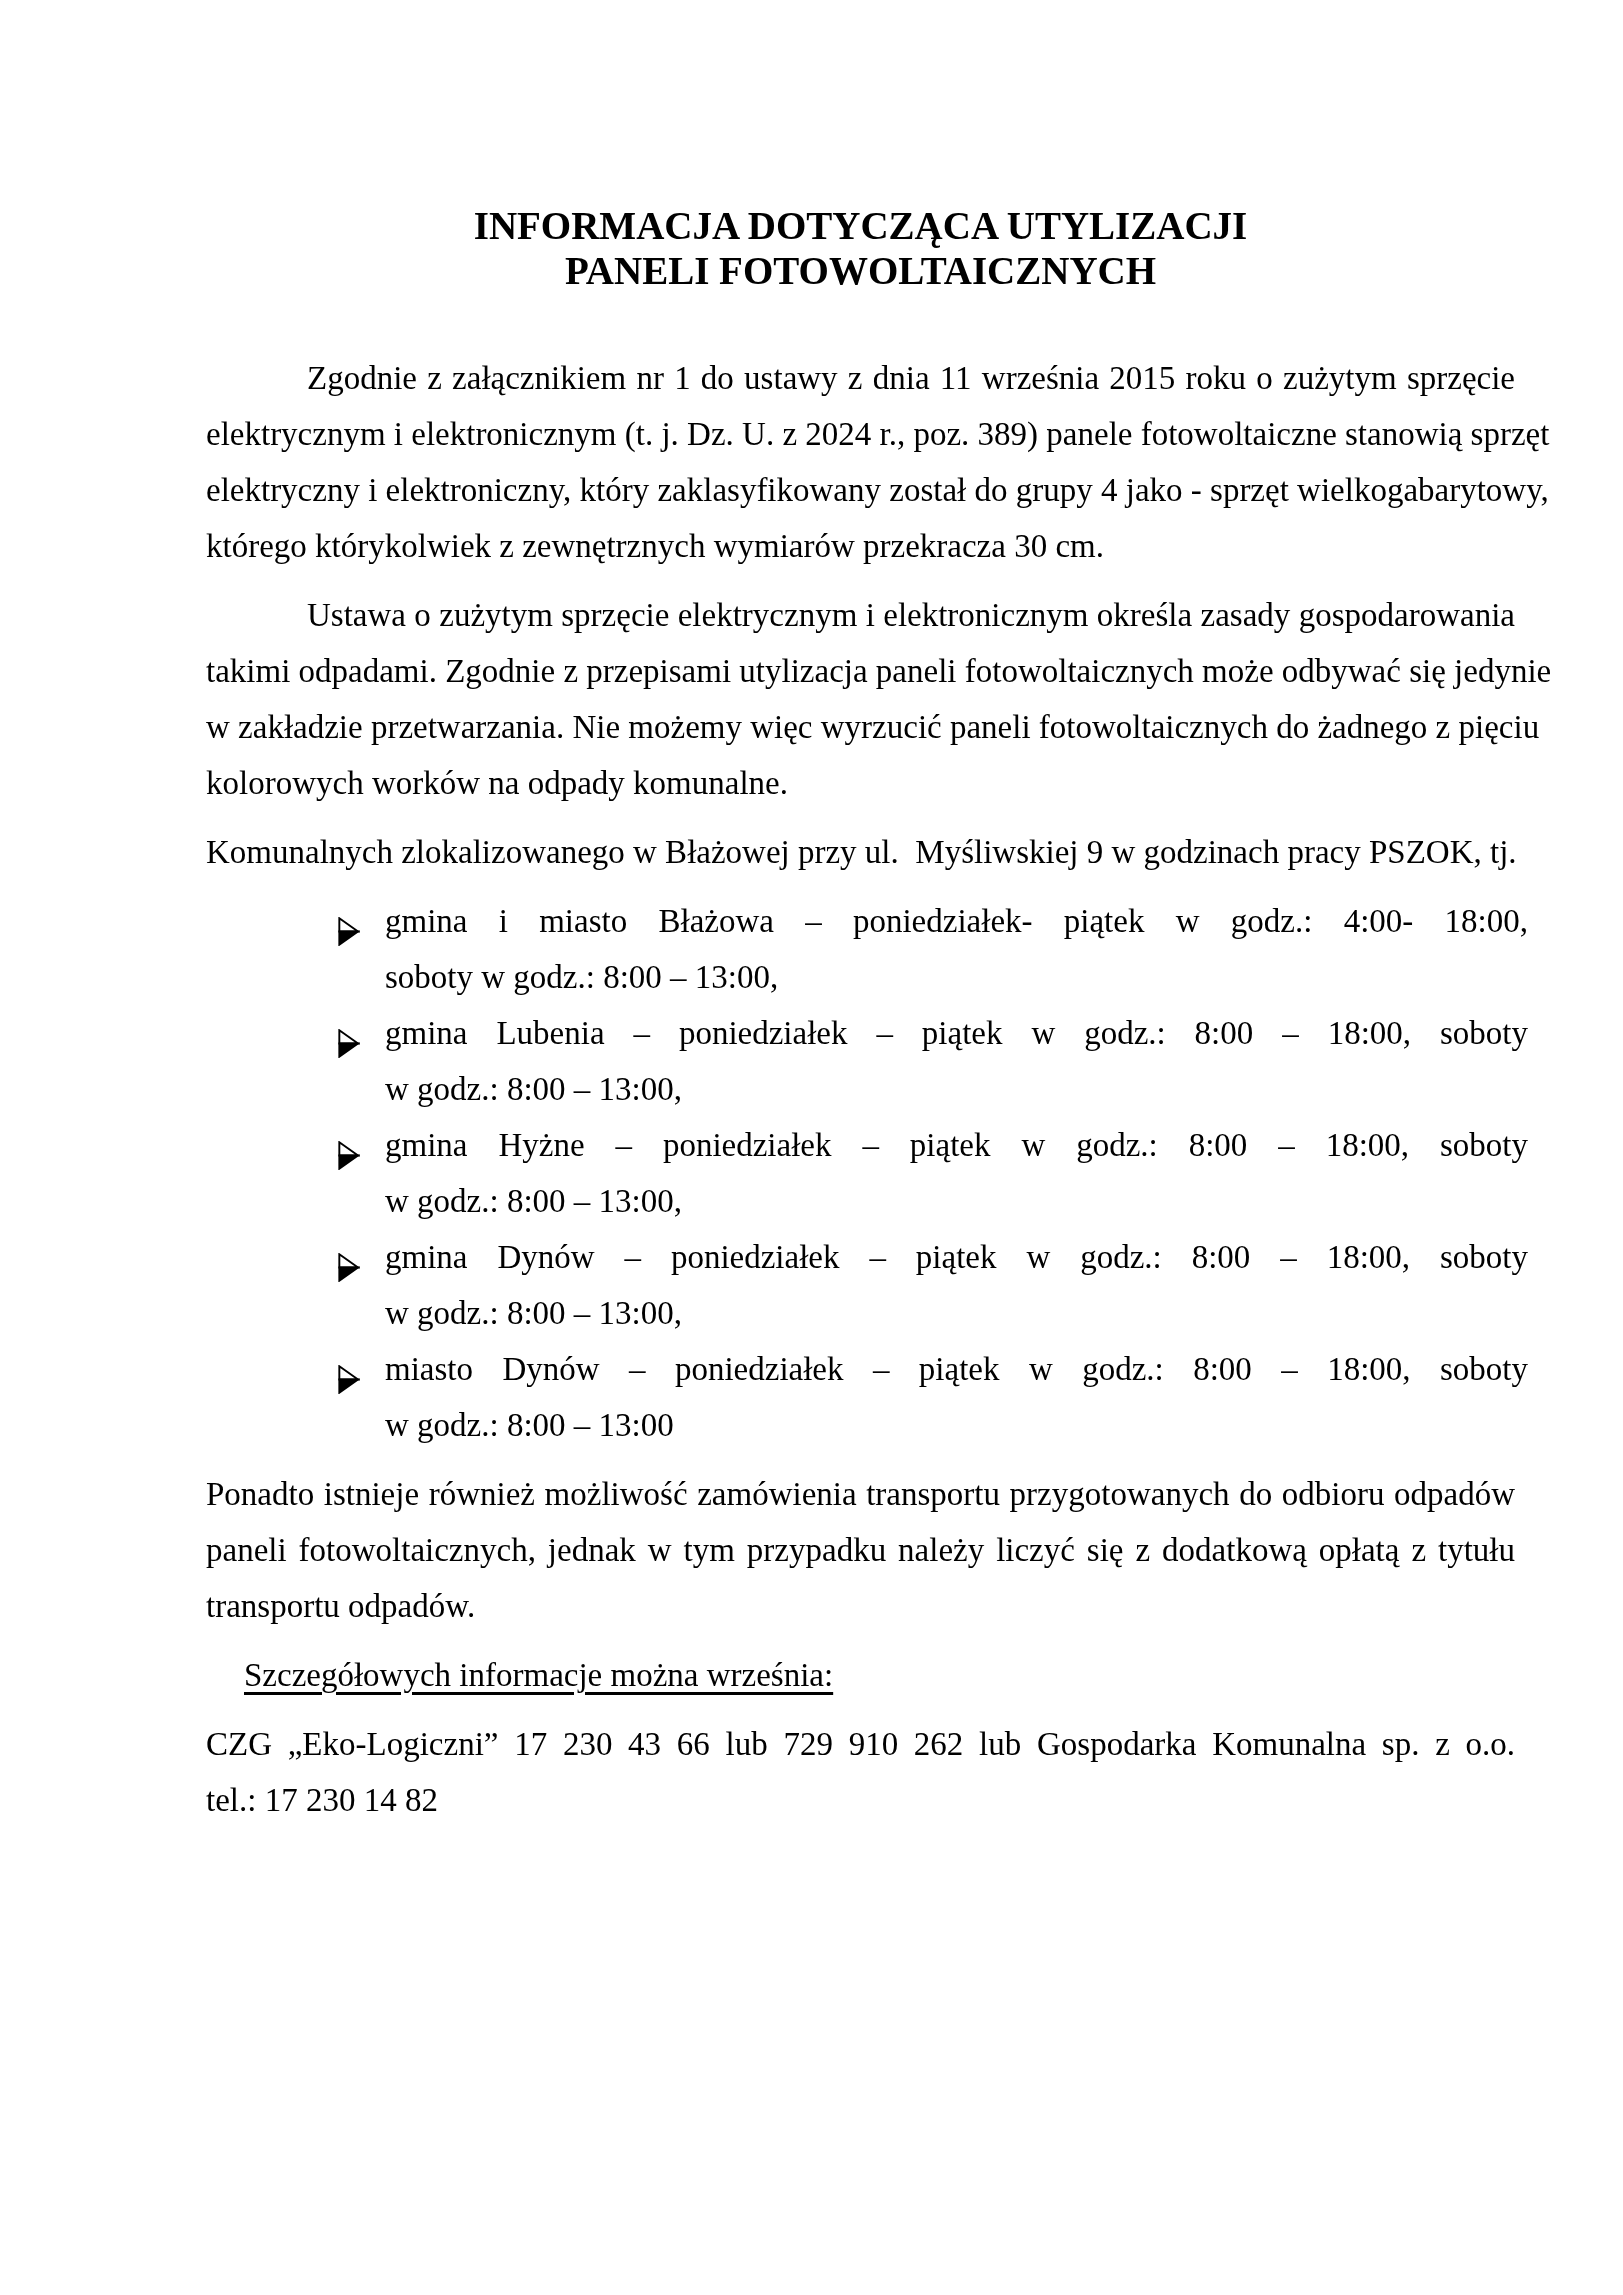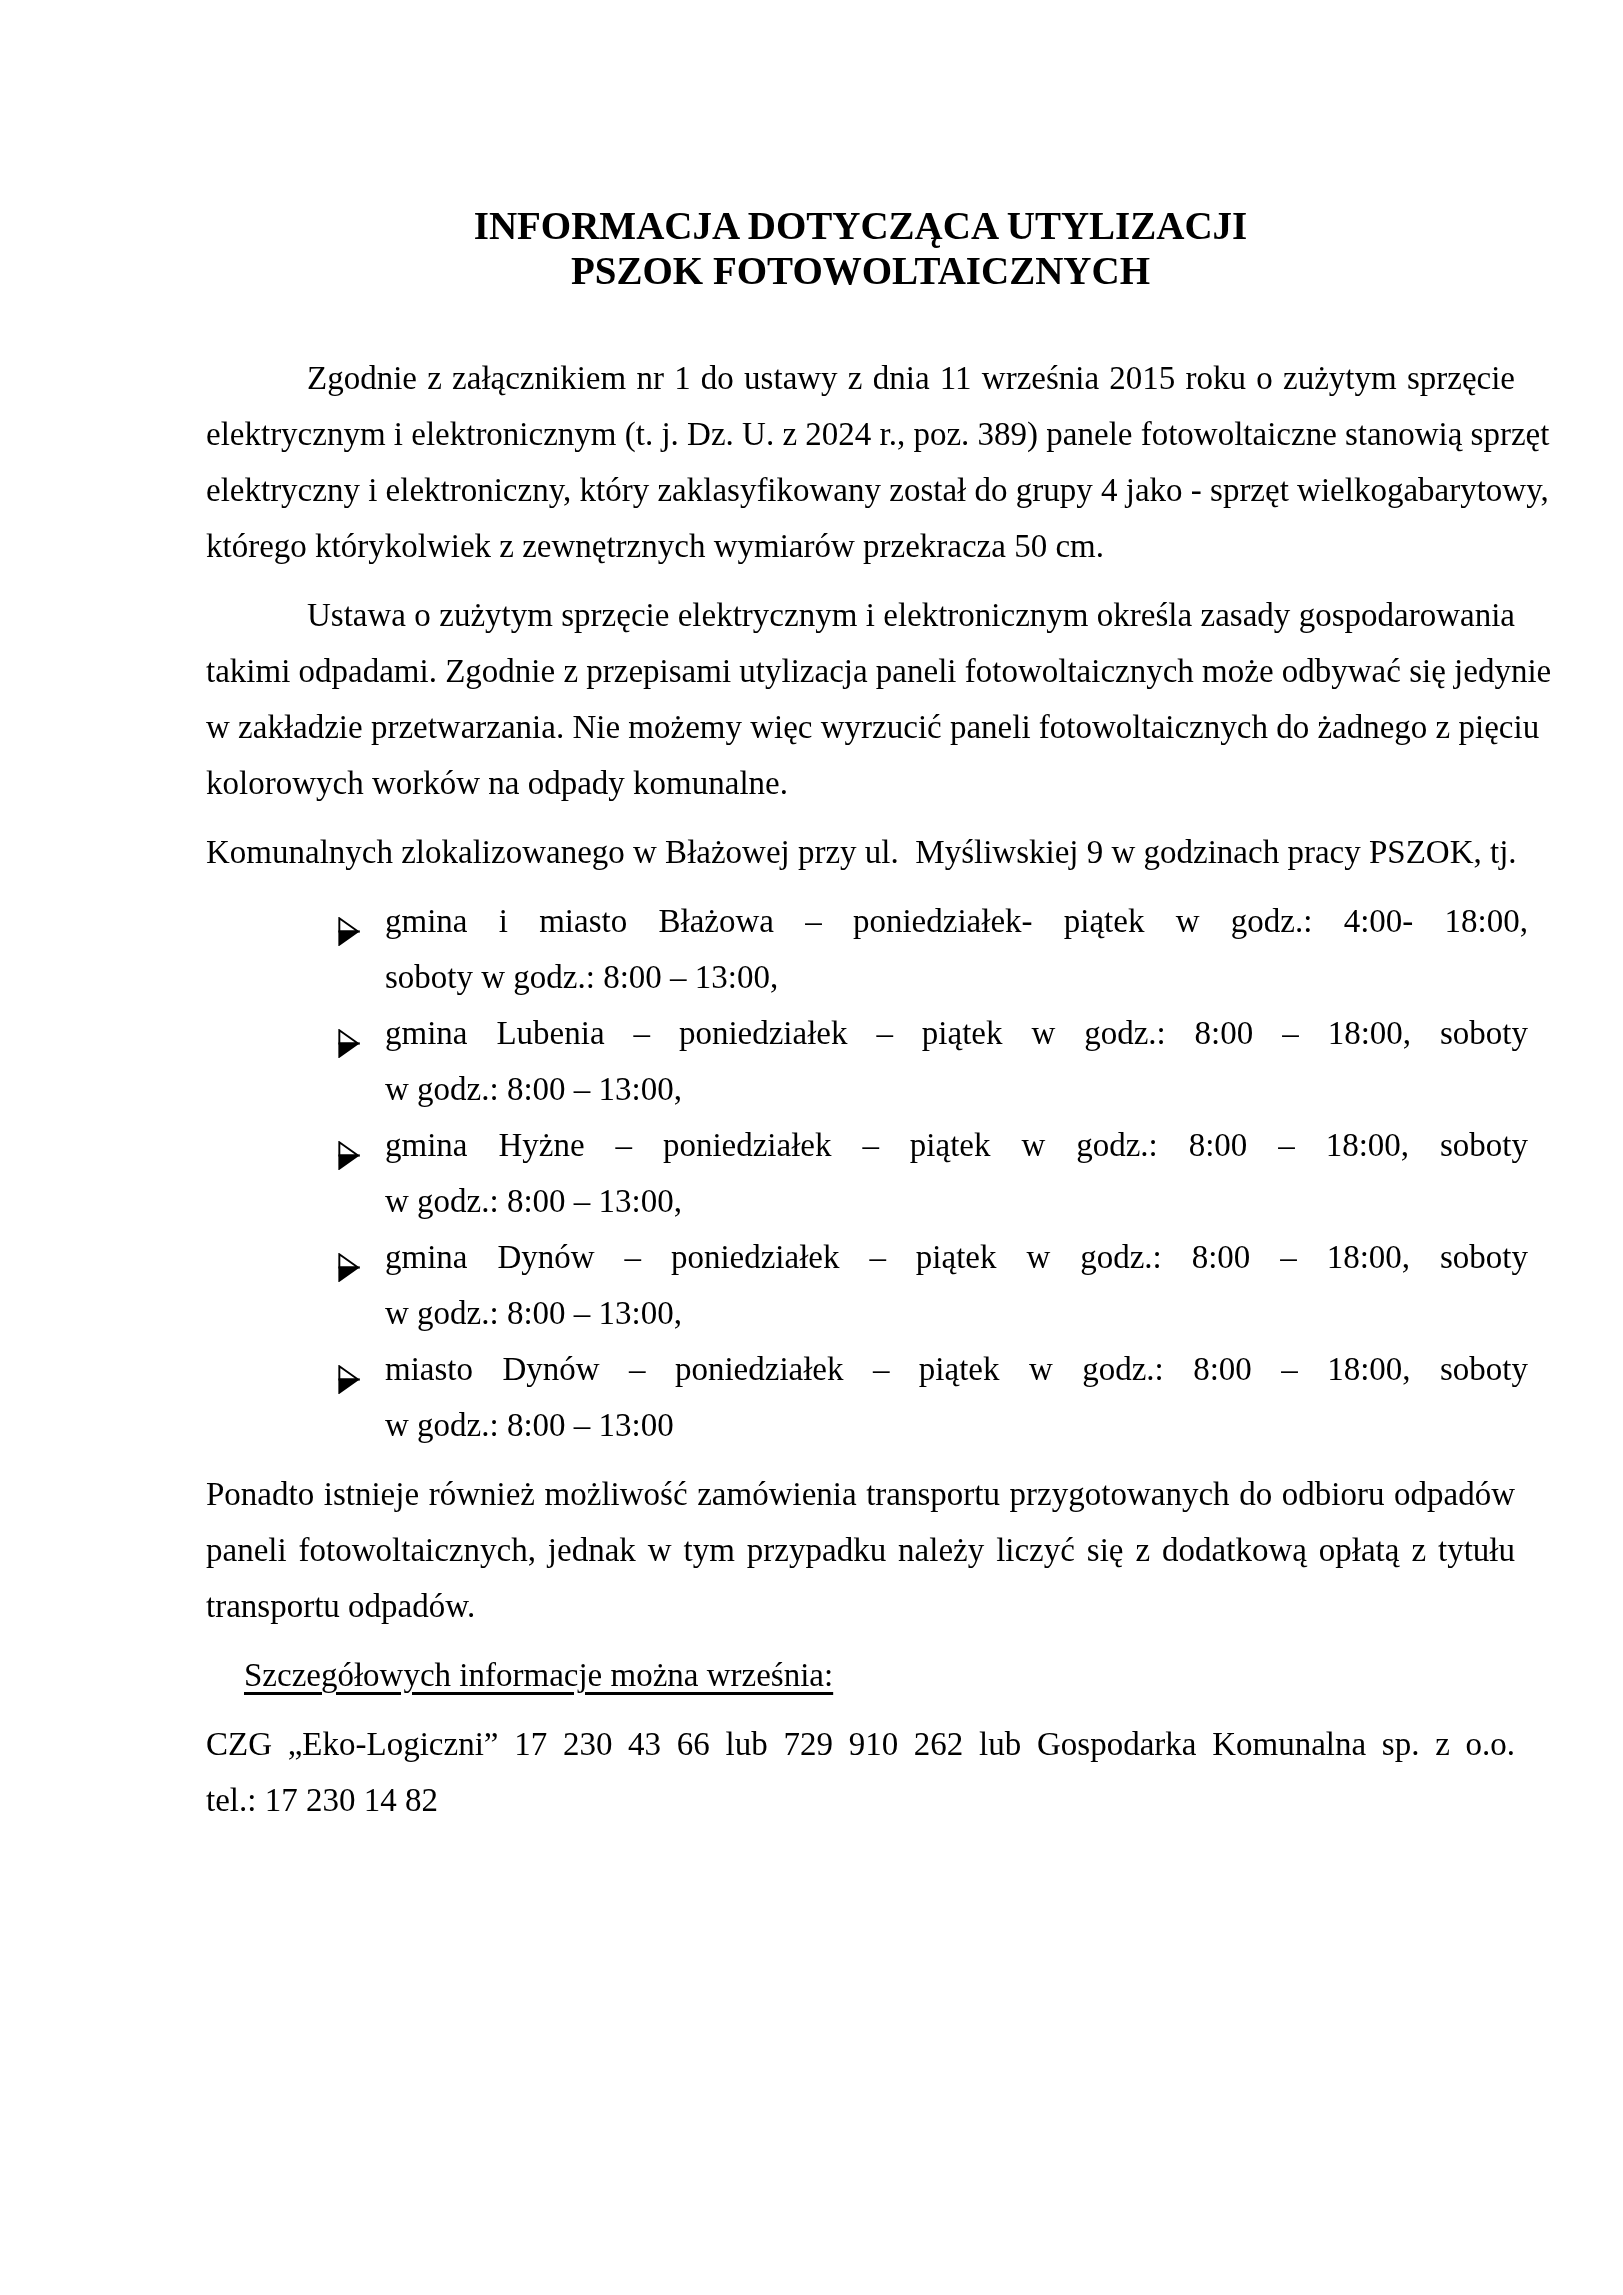--- a/index.html
+++ b/index.html
@@ -52,28 +52,28 @@
   strong { font-weight: 400; }
 </style>
 </head>
 <body>
 
 <div class="page">
   <div class="content">
 
     <h1 class="title">
       <span class="line c">INFORMACJA DOTYCZĄCA UTYLIZACJI</span>
-      <span class="line c">PSZOK FOTOWOLTAICZNYCH</span>
+      <span class="line c">PANELI FOTOWOLTAICZNYCH</span>
     </h1>
 
     <div class="para first">
       <span class="line j indent">Zgodnie z załącznikiem nr 1 do ustawy z dnia 11 września 2015 roku o zużytym sprzęcie</span>
       <span class="line j">elektrycznym i elektronicznym (t. j. Dz. U. z 2024 r., poz. 389) panele fotowoltaiczne stanowią sprzęt</span>
       <span class="line j">elektryczny i elektroniczny, który zaklasyfikowany został do grupy 4 jako - sprzęt wielkogabarytowy,</span>
-      <span class="line">którego którykolwiek z zewnętrznych wymiarów przekracza 50 cm.</span>
+      <span class="line">którego którykolwiek z zewnętrznych wymiarów przekracza 30 cm.</span>
     </div>
 
     <div class="para">
       <span class="line j indent">Ustawa o zużytym sprzęcie elektrycznym i elektronicznym określa zasady gospodarowania</span>
       <span class="line j">takimi odpadami. Zgodnie z przepisami utylizacja paneli fotowoltaicznych może odbywać się jedynie</span>
       <span class="line j"><span>w zakładzie przetwarzania. Nie możemy więc </span><strong>wyrzucić paneli fotowoltaicznych do żadnego z pięciu</strong></span>
       <span class="line"><strong>kolorowych worków na odpady komunalne.</strong></span>
     </div>
 
     <div class="para">

